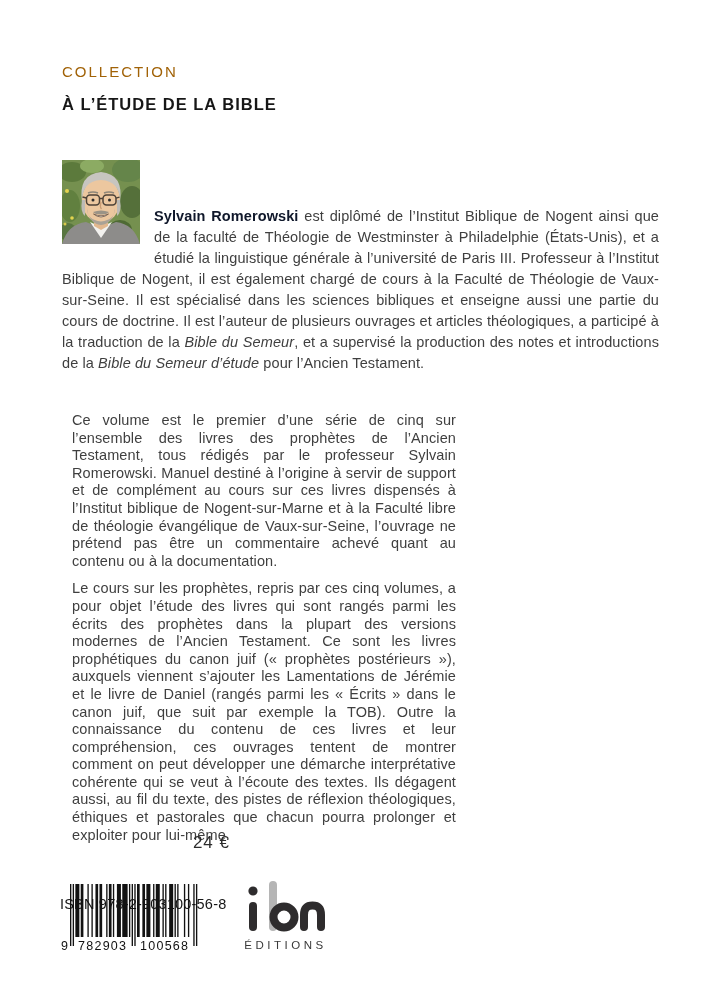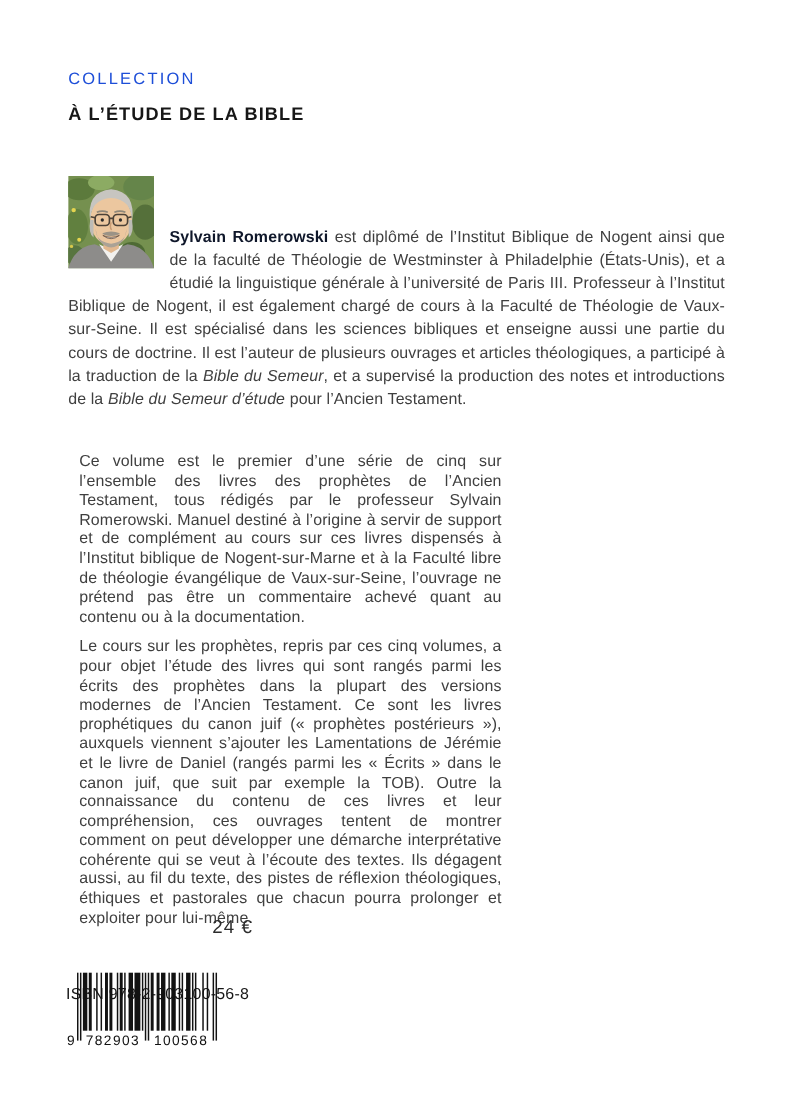--- a/index.html
+++ b/index.html
@@ -8,21 +8,21 @@
     width:721px;height:1000px;
     background:#ffffff;
     margin:0 auto;
     overflow:hidden;
     font-family:"Liberation Sans",sans-serif;
     color:#3d3d3d;
   }
   
   .collection-block{position:absolute;left:62px;top:63px;}
   .collection-label{
-    font-size:15px;letter-spacing:2px;color:#1d4ed8;
+    font-size:15px;letter-spacing:2px;color:#a16207;
     font-weight:400;line-height:1.2;
   }
   .collection-title{
     font-size:16.5px;letter-spacing:1px;color:#171717;
     font-weight:700;line-height:1.3;margin-top:13px;
   }
   
   .bio-section{position:absolute;left:62px;top:160px;width:597px;}
   .bio-text{
     margin:0;padding-top:46px;
@@ -162,14 +162,28 @@
           <rect x="127.92" y="0" width="1.34" height="53" fill="#121212"></rect>
           <rect x="133.28" y="0" width="1.34" height="62" fill="#121212"></rect>
           <rect x="135.96" y="0" width="1.34" height="62" fill="#121212"></rect>
         </g>
       <text class="barcode-digits" x="1" y="66">9</text>
       <text class="barcode-digits" x="18" y="66" textLength="48" lengthAdjust="spacing">782903</text>
       <text class="barcode-digits" x="80" y="66" textLength="48" lengthAdjust="spacing">100568</text>
     </svg>
   </div>
 
+  <div class="publisher">
+    <svg width="84" height="54" viewBox="0 0 84 54" xmlns="http://www.w3.org/2000/svg" aria-hidden="true">
+
+      <circle cx="11" cy="11" r="4.6" fill="#2e2c2d"></circle>
+      <path d="M11 26 L11 47" stroke="#2e2c2d" stroke-width="8" stroke-linecap="round" fill="none"></path>
+
+      <path d="M31 5 L31 47" stroke="#b5b5b5" stroke-width="8" stroke-linecap="round" fill="none"></path>
+
+      <circle cx="42" cy="37" r="10.5" stroke="#2e2c2d" stroke-width="8" fill="none"></circle>
+
+      <path d="M62 47 L62 35 Q62 25.5 70.5 25.5 Q79 25.5 79 35 L79 47" stroke="#2e2c2d" stroke-width="8" stroke-linecap="round" fill="none"></path>
+    </svg>
+    <div class="publisher-name">ÉDITIONS</div>
+  </div>
 
 </div>
 
 </body></html>

